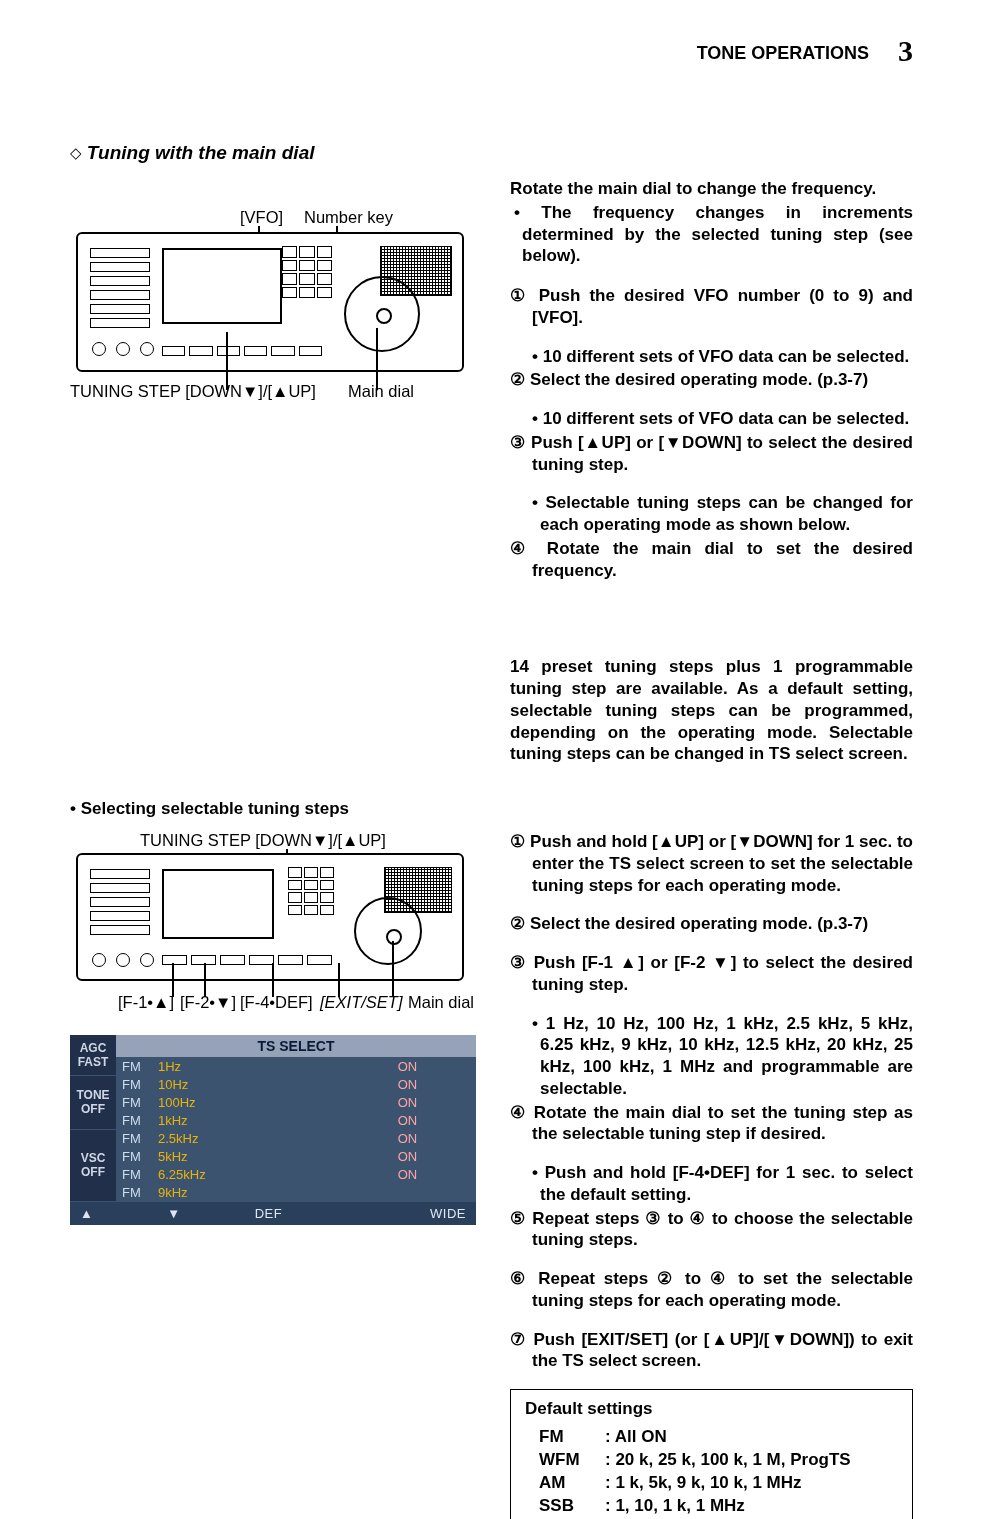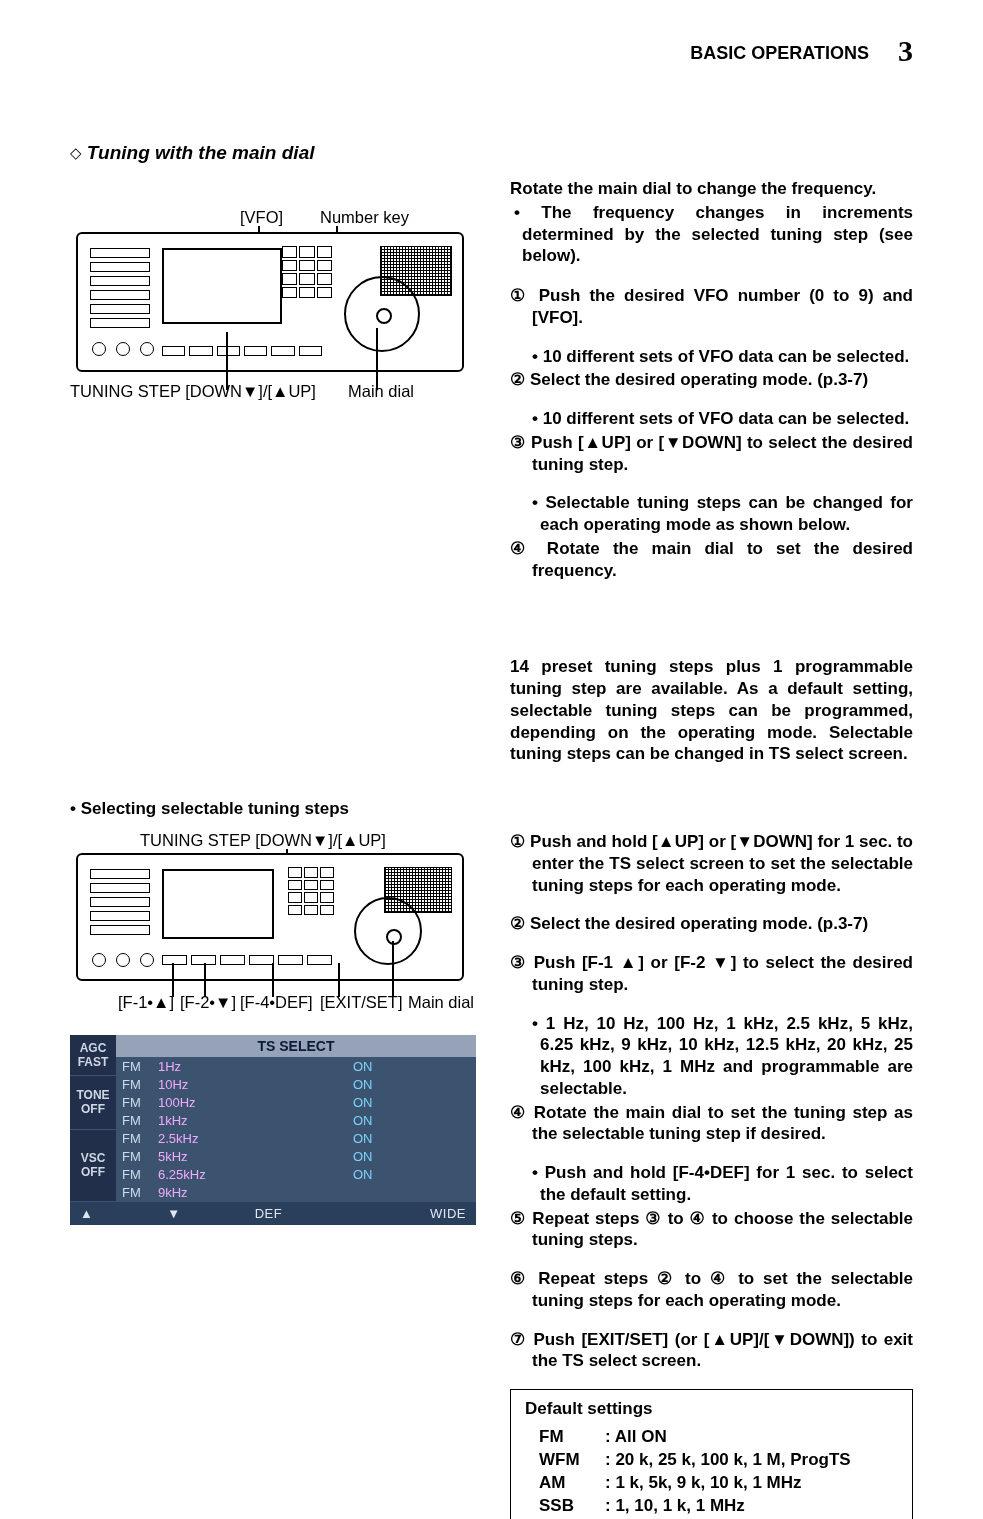--- a/index.html
+++ b/index.html
@@ -200,22 +200,22 @@
   .ts-screen .col-left-lbl {
     width: 46px;
     background: #222f4a;
     color: #cfd7e6;
     font-weight: bold;
     font-size: 12px;
     text-align: center;
     border-bottom: 1px solid #3c5370;
   }
   .ts-screen .col-mode { width: 36px; color:#cde; }
-  .ts-screen .col-val { color:#f0abfc; }
-  .ts-screen .col-on { text-align:left; color:#7dd3fc; padding-right:14px;}
+  .ts-screen .col-val { color:#eab308; }
+  .ts-screen .col-on { text-align:center; color:#fca5a5; padding-right:14px;}
   .ts-footer {
     background:#2a3f5b; color:#dfe6f2; font-size:13px;
     display:flex; justify-content:space-between; width:406px; padding:4px 10px;
   }
   .ts-footer span { letter-spacing:0.5px; }
   
   .default-box {
     border: 1.5px solid #000;
     padding: 8px 14px 10px 14px;
     margin-top: 14px;
@@ -234,35 +234,35 @@
     line-height: 1.3;
     margin-left: 14px;
   }
 </style>
 </head>
 <body>
 
 <div class="page">
 
   <div class="header-line">
-    <span>BASIC OPERATIONS</span>
+    <span>TONE OPERATIONS</span>
     <span class="chapter-num">3</span>
   </div>
 
   <h2 class="section-heading">
     <span class="diamond">◇</span>
     <span>Tuning with the main dial</span>
   </h2>
 
   <div class="two-col">
     <div class="col-left">
 
       <div class="radio-illust-wrap" style="margin-top:54px;">
         <span class="callout-label" style="top:-24px; left:164px;">[VFO]</span>
-        <span class="callout-label" style="top:-24px; left:244px;">Number key</span>
+        <span class="callout-label" style="top:-24px; left:228px;">Number key</span>
         <div class="callout-line" style="top:-6px; left:182px; width:1.5px; height:26px;"></div>
         <div class="callout-line" style="top:-6px; left:260px; width:1.5px; height:24px;"></div>
 
         <div class="radio-box">
           <div class="radio-leftbtns">
               <div></div>
               <div></div>
               <div></div>
               <div></div>
               <div></div>
@@ -381,21 +381,21 @@
 
         <div class="callout-line" style="top:110px; left:96px; width:1.5px; height:34px;"></div>
         <div class="callout-line" style="top:110px; left:128px; width:1.5px; height:34px;"></div>
         <div class="callout-line" style="top:110px; left:196px; width:1.5px; height:34px;"></div>
         <div class="callout-line" style="top:110px; left:262px; width:1.5px; height:34px;"></div>
         <div class="callout-line" style="top:88px; left:316px; width:1.5px; height:56px;"></div>
 
         <span class="callout-label" style="top:140px; left:42px;">[F-1•▲]</span>
         <span class="callout-label" style="top:140px; left:104px;">[F-2•▼]</span>
         <span class="callout-label" style="top:140px; left:164px;">[F-4•DEF]</span>
-        <span class="callout-label" style="top:140px; left:244px;">[EXIT/SET]</span>
+        <span class="callout-label" style="top:140px; left:244px;font-style:italic;">[EXIT/SET]</span>
         <span class="callout-label" style="top:140px; left:332px;">Main dial</span>
       </div>
 
       <div style="height:40px;"></div>
 
       <table class="ts-screen">
         <tbody>
             <tr>
           <td class="col-left-lbl" rowspan="2">
             <span>AGC</span><br>

